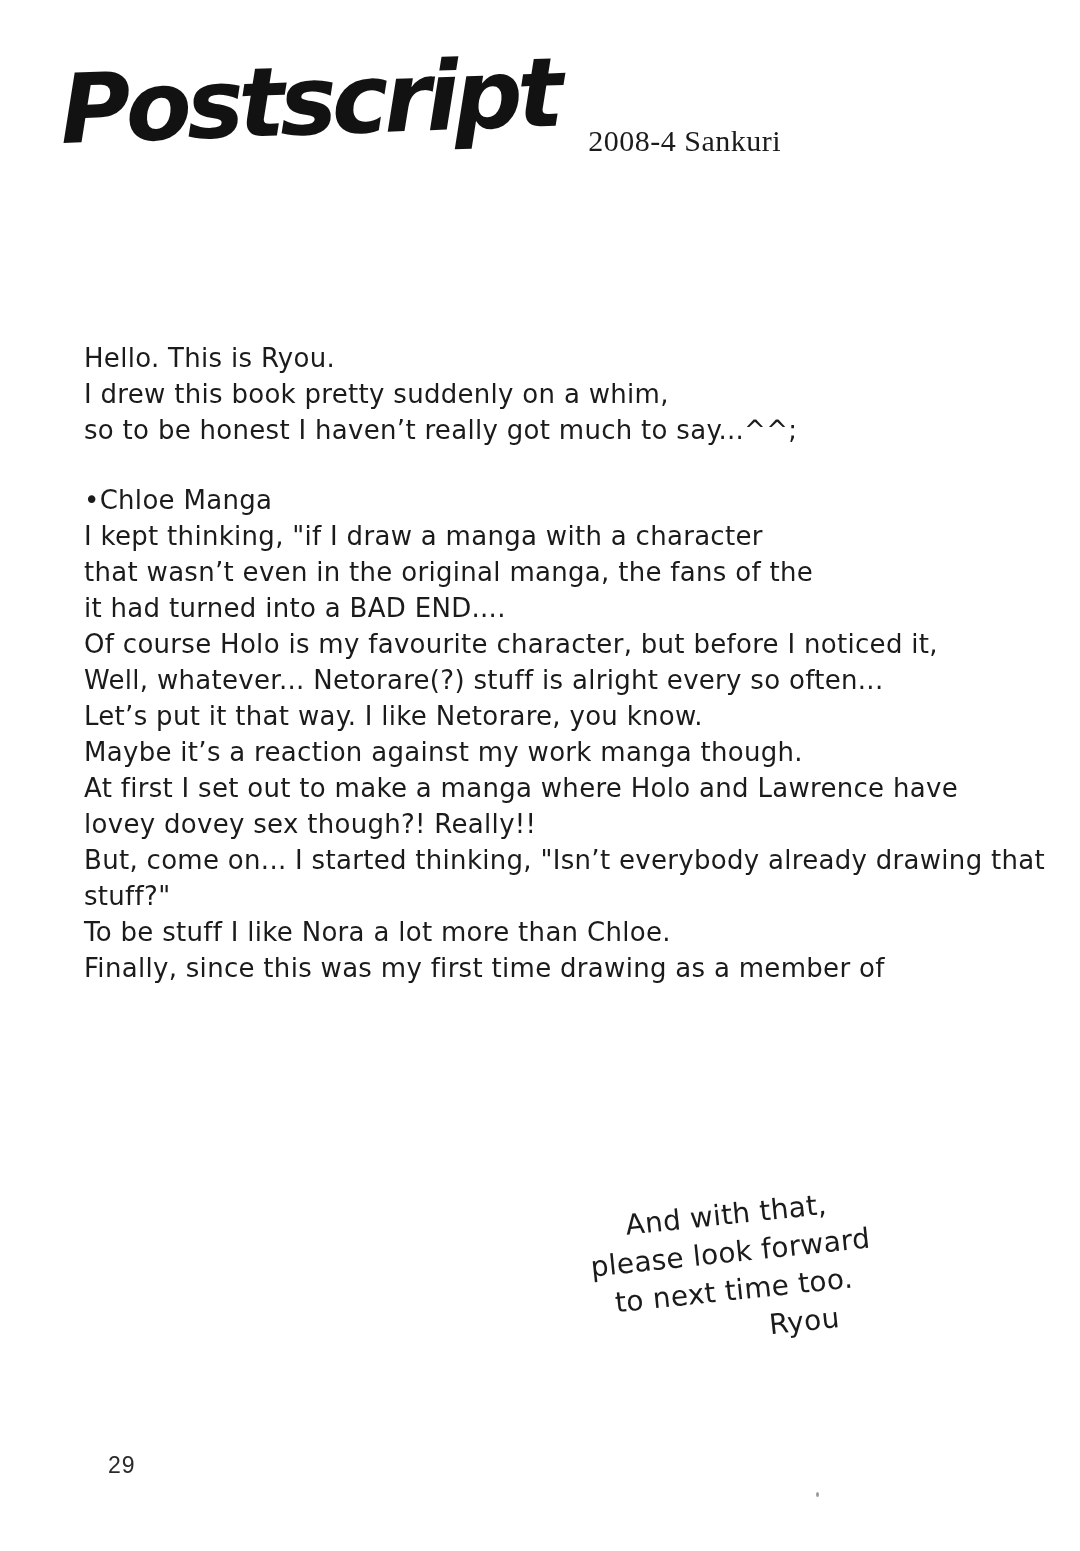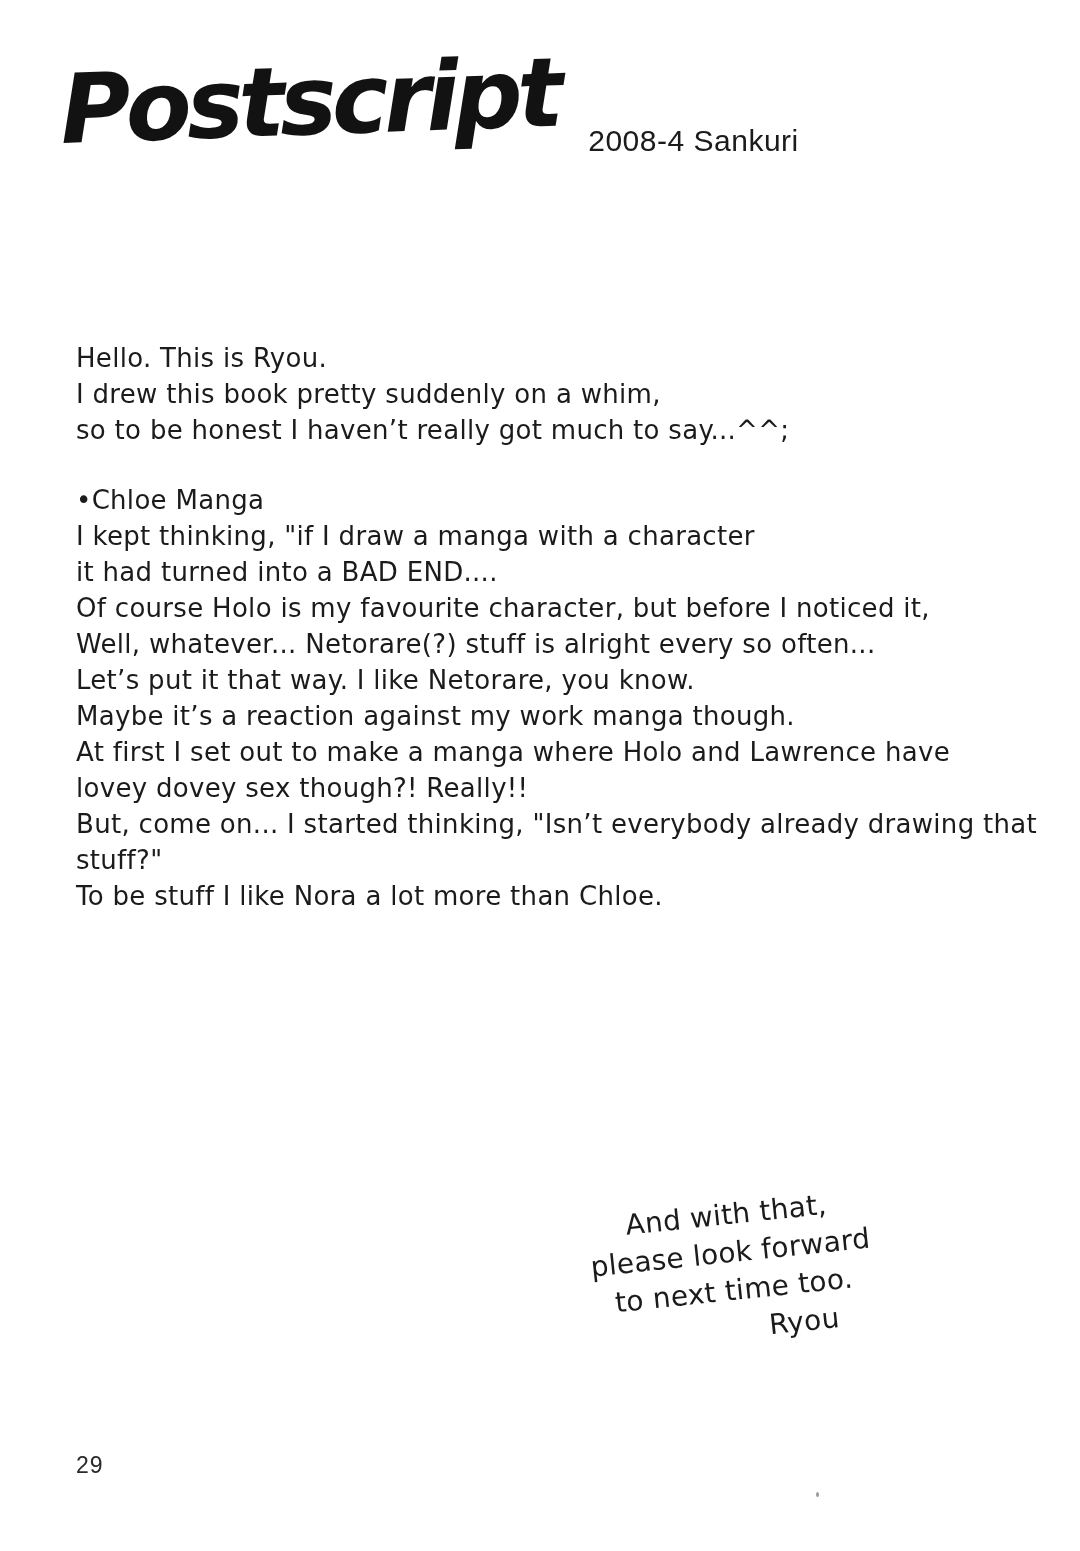--- a/index.html
+++ b/index.html
@@ -30,34 +30,34 @@
     font-size: 96px;
     font-weight: 800;
     letter-spacing: -5px;
     color: #121212;
     line-height: 1;
     transform: rotate(-2deg);
     transform-origin: left bottom;
     font-style: italic;
   }
   .title-sub {
-    font-family: Liberation Sans, sans-serif;
+    font-family: Liberation Serif, serif;
     font-size: 30px;
     font-weight: 400;
     color: #1b1b1b;
     margin-left: 28px;
     margin-top: 62px;
     letter-spacing: 0.5px;
     white-space: nowrap;
   }
 
   
   .body-text {
     position: absolute;
-    left: 76px;
+    left: 84px;
     top: 340px;
     width: 920px;
     font-size: 26px;
     line-height: 36px;
     letter-spacing: 0.3px;
     color: #1b1b1b;
   }
   .paragraph {
     margin: 0 0 34px 0;
   }
@@ -83,21 +83,21 @@
     white-space: nowrap;
   }
   .signoff-line.signature {
     text-align: right;
     padding-right: 38px;
   }
 
   
   .page-number {
     position: absolute;
-    left: 76px;
+    left: 108px;
     top: 1452px;
     font-family: "Liberation Sans", sans-serif;
     font-size: 23px;
     font-weight: 400;
     color: #2a2a2a;
     letter-spacing: 1px;
   }
 
   
   .speck {
@@ -123,30 +123,32 @@
   <div class="body-text">
 
   <div class="paragraph">
         <div class="line">Hello. This is Ryou.</div>
         <div class="line">I drew this book pretty suddenly on a whim,</div>
         <div class="line">so to be honest I haven’t really got much to say...^^;</div>
       </div>
       <div class="paragraph">
         <div class="line">•Chloe Manga</div>
         <div class="line">I kept thinking, "if I draw a manga with a character</div>
+        <div class="line">that wasn’t even in the original manga, the fans of the</div>
         <div class="line">it had turned into a BAD END....</div>
         <div class="line">Of course Holo is my favourite character, but before I noticed it,</div>
         <div class="line">Well, whatever... Netorare(?) stuff is alright every so often...</div>
         <div class="line">Let’s put it that way. I like Netorare, you know.</div>
         <div class="line">Maybe it’s a reaction against my work manga though.</div>
         <div class="line">At first I set out to make a manga where Holo and Lawrence have</div>
         <div class="line">lovey dovey sex though?! Really!!</div>
         <div class="line">But, come on... I started thinking, "Isn’t everybody already drawing that</div>
         <div class="line">stuff?"</div>
         <div class="line">To be stuff I like Nora a lot more than Chloe.</div>
+        <div class="line">Finally, since this was my first time drawing as a member of</div>
       </div>
     </div>
 
   <div class="signoff">
 
   <div class="signoff-line">And with that,</div>
       <div class="signoff-line">please look forward</div>
       <div class="signoff-line">to next time too.</div>
       <div class="signoff-line signature">Ryou</div>
     </div>

